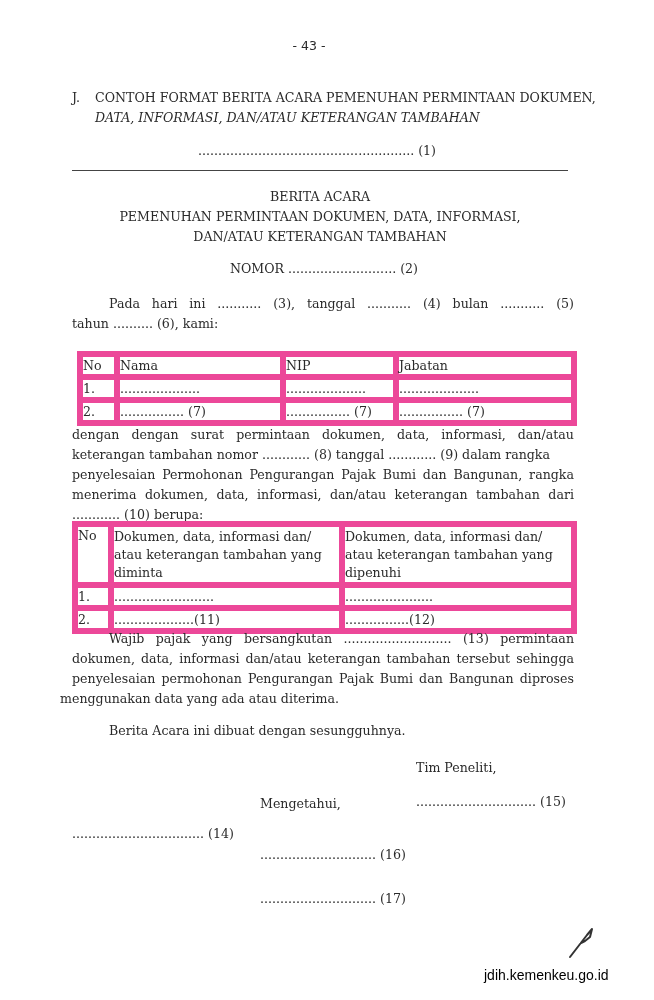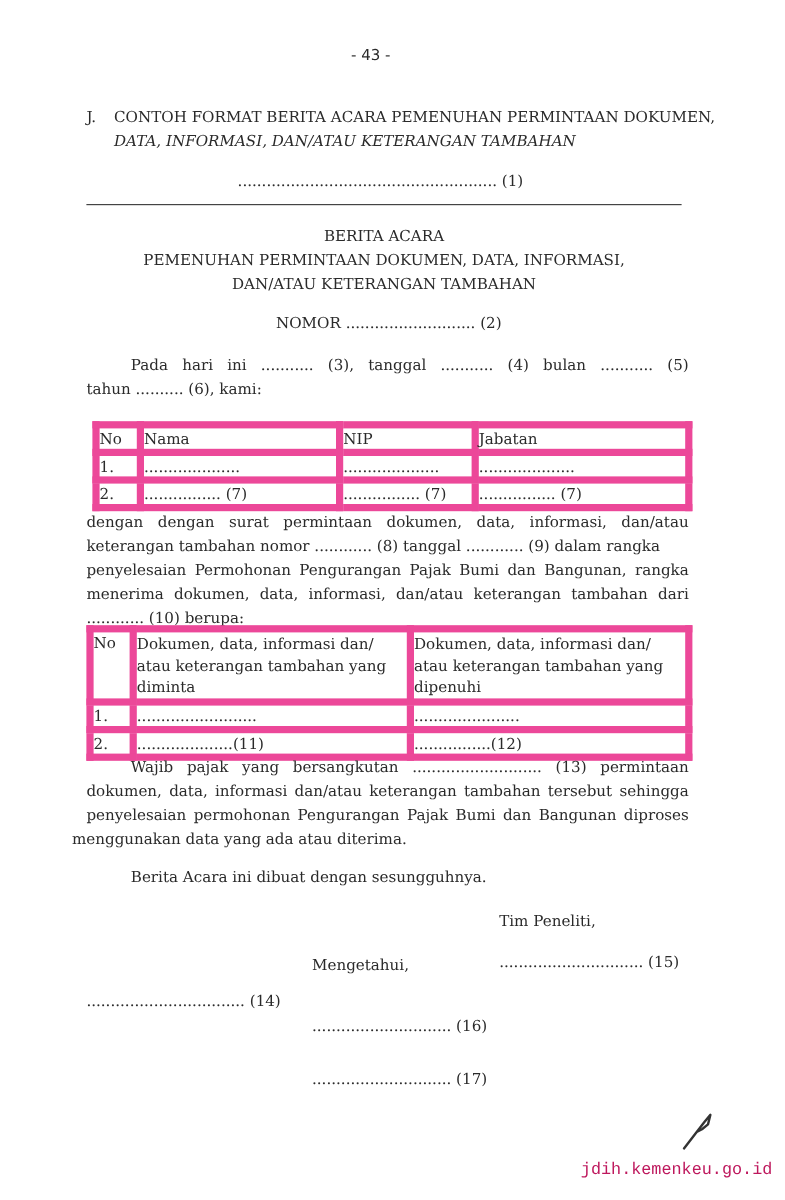--- a/index.html
+++ b/index.html
@@ -12,21 +12,21 @@
   .center { text-align: center; }
   .page-number { left: 0; width: 618px; top: 38px; text-align: center; font-family: "DejaVu Sans", "Liberation Sans", sans-serif; font-size: 12.5px; }
   .section { left: 72px; top: 88px; width: 520px; }
   .section .letter { position: absolute; left: 0; top: 0; }
   .section .title1 { position: absolute; left: 23px; top: 0; }
   .section .title2 { position: absolute; left: 23px; top: 20px; font-style: italic; }
   .hr { left: 72px; width: 496px; top: 170px; height: 0; border-top: 1.5px solid #444; }
   .justify-line { display: flex; justify-content: space-between; }
   table.doc { border-collapse: collapse; position: absolute; font-size: 12.6px; color: #2a2a2a; }
   table.doc td { border: 6px solid #ec4899; padding: 0; line-height: 17px; height: 17px; }
-  .url { left: 484px; top: 967px; font-family: Liberation Mono, monospace; font-size: 14px; color: #be185d; text-decoration: none; }
+  .url { left: 484px; top: 967px; font-family: Liberation Sans, sans-serif; font-size: 14px; color: #000000; text-decoration: none; }
   .sig-mark { left: 565px; top: 925px; width: 35px; height: 35px; }
 </style>
 </head>
 <body>
 
 <div class="abs page-number">- 43 -</div>
 
 <div class="abs section txt">
   <span class="letter">J.</span>
   <span class="title1">CONTOH FORMAT BERITA ACARA PEMENUHAN PERMINTAAN DOKUMEN,</span>

